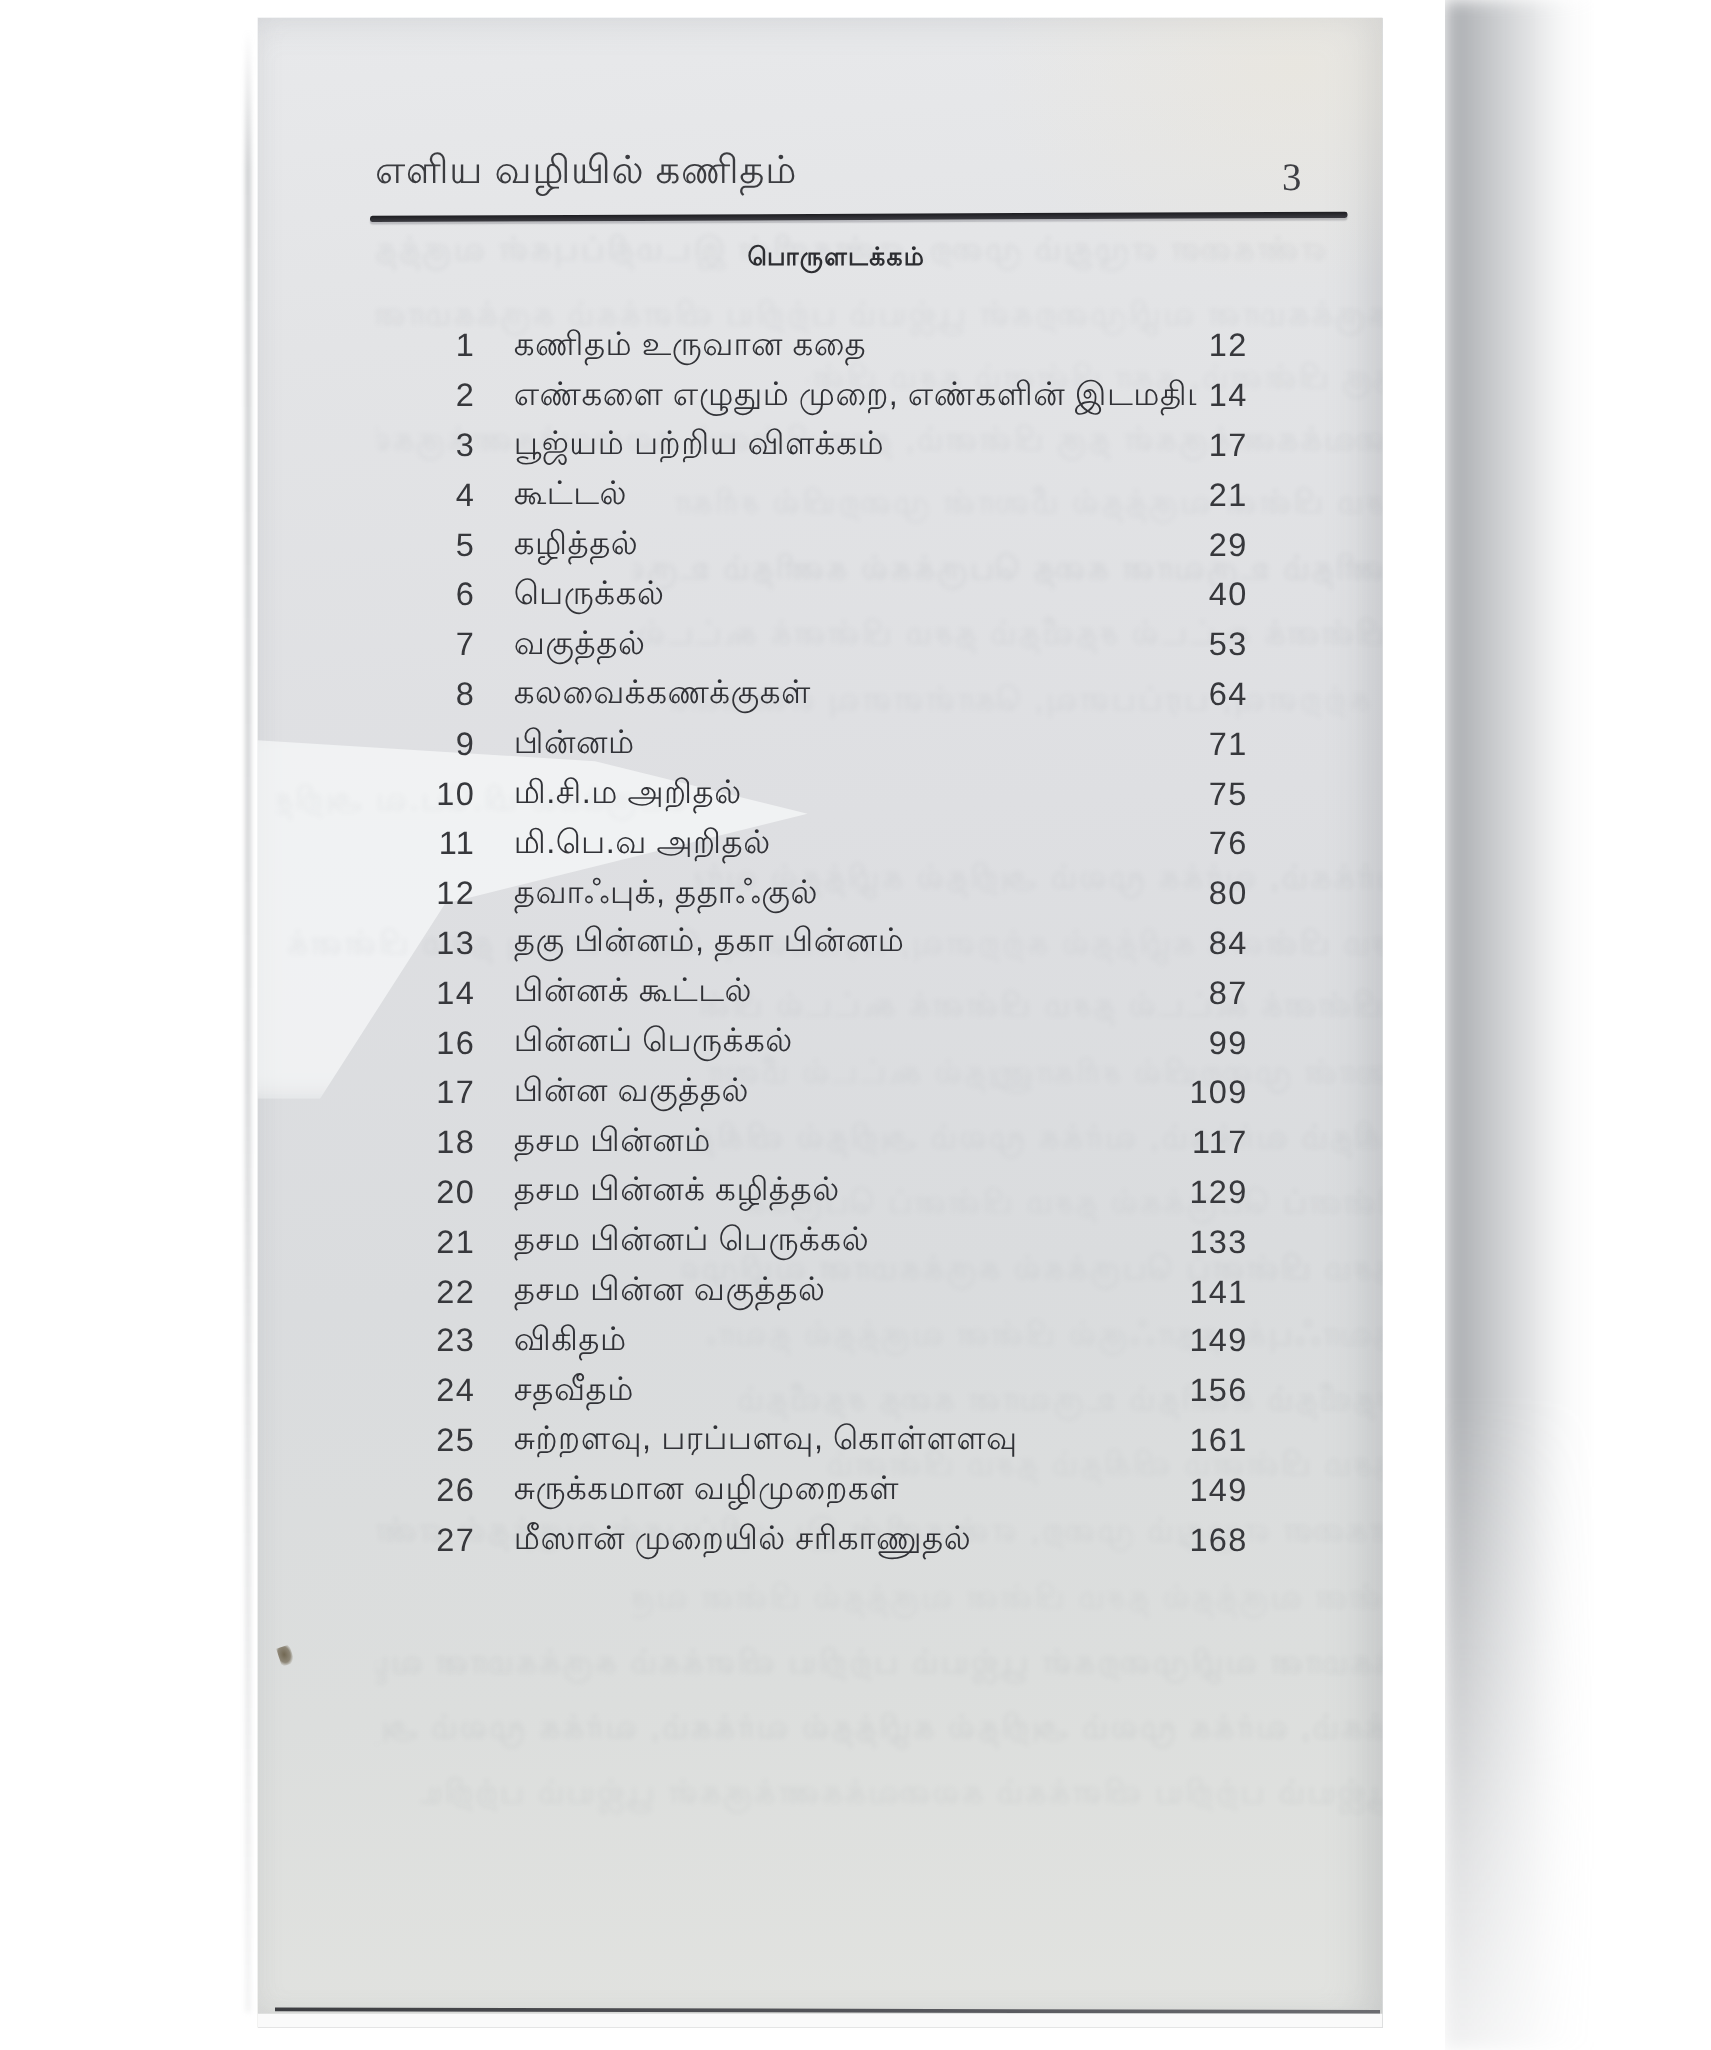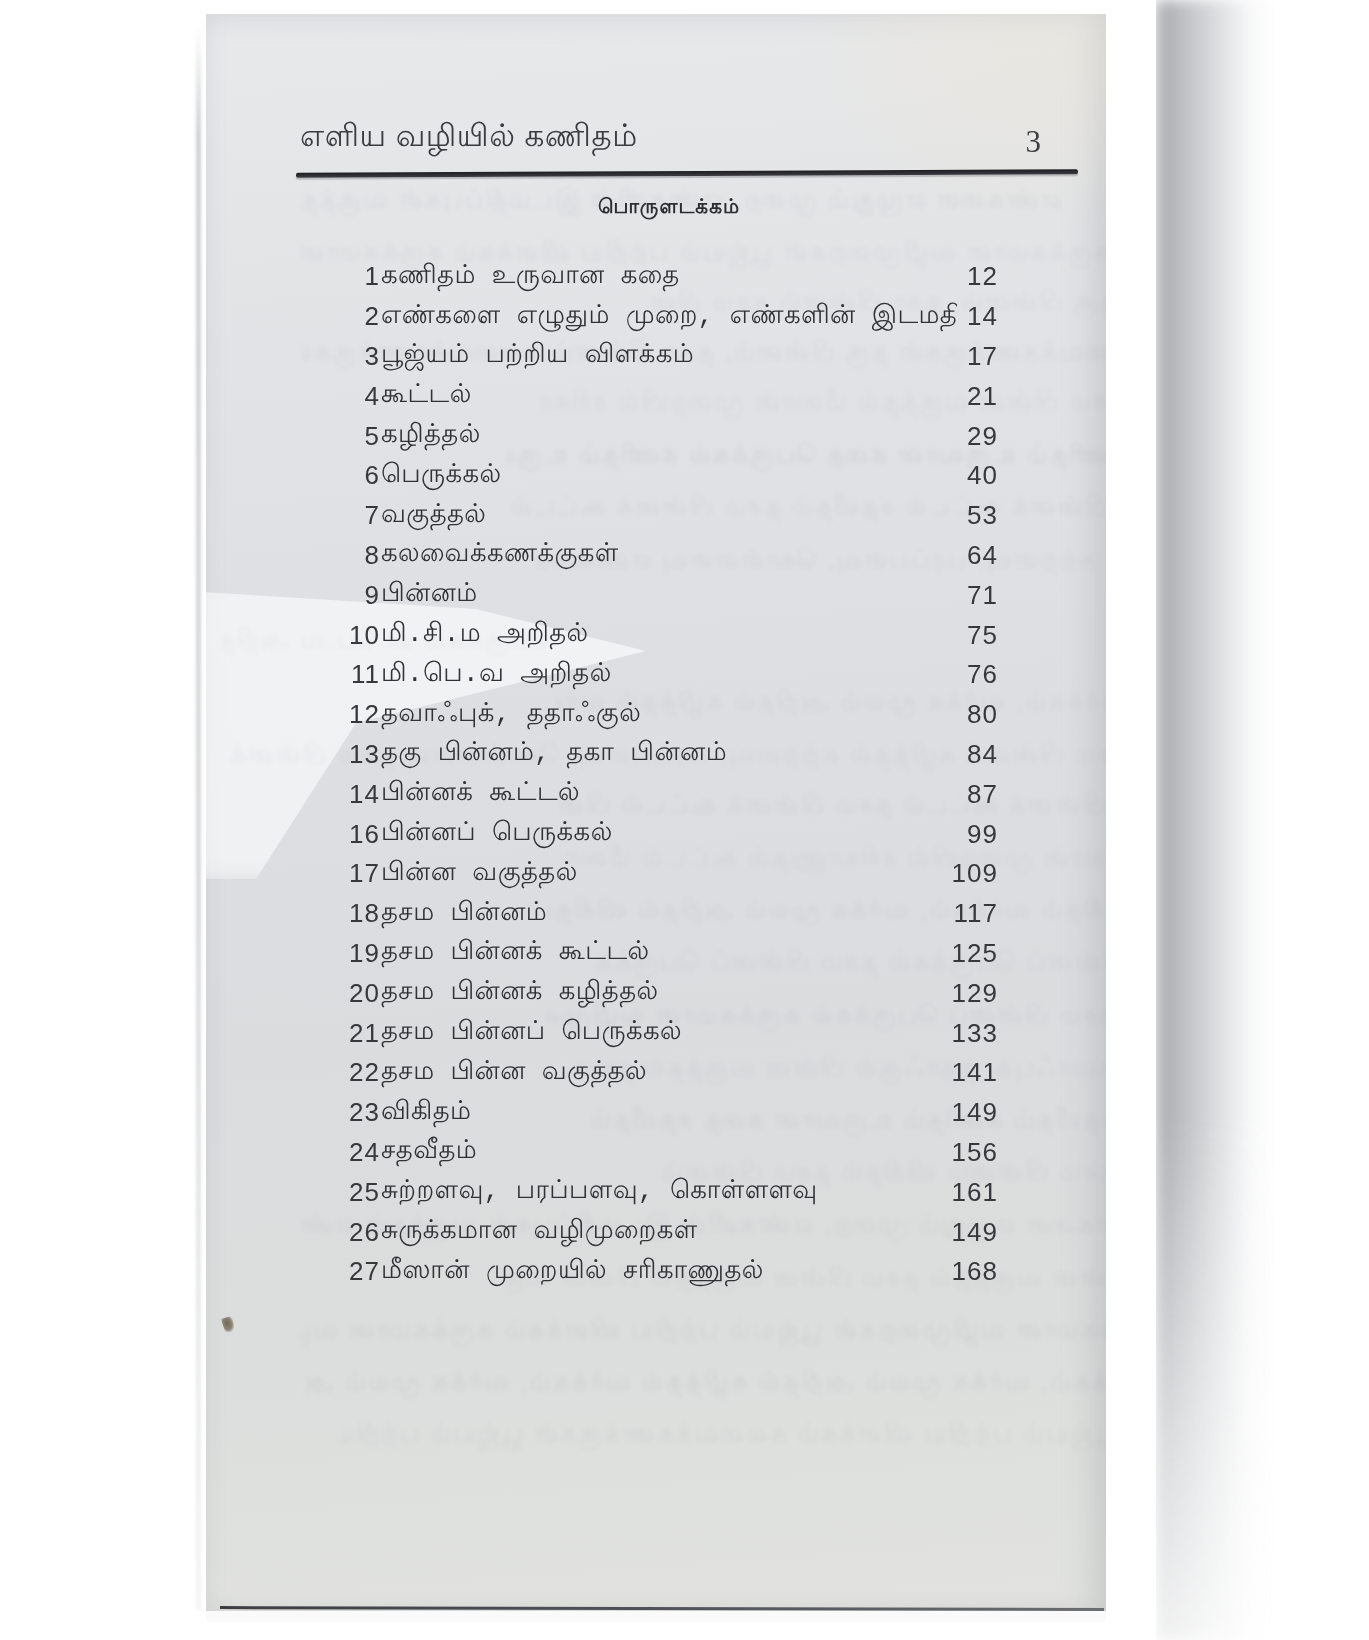--- a/index.html
+++ b/index.html
@@ -60,21 +60,21 @@
   .toc-title{
     position:absolute;left:72px;top:181px;width:782px;text-align:center;
     font-size:20px;font-weight:600;color:#2d2e32;letter-spacing:1px;
   }
   .toc-list{position:absolute;left:116px;top:243px;right:108px;}
   .toc-row{
     display:flex;align-items:center;height:39.8px;
     font-size:26px;color:#313237;
   }
   .toc-num{width:58px;text-align:right;letter-spacing:1px;flex:0 0 auto;color:#37383c;}
-  .toc-ttl{margin-left:1px;letter-spacing:0.4px;white-space:nowrap;overflow:hidden;flex:0 1 auto;font-family:Liberation Mono, monospace;}
+  .toc-ttl{margin-left:31px;letter-spacing:0.4px;white-space:nowrap;overflow:hidden;flex:0 1 auto;}
   .toc-pg{margin-left:auto;letter-spacing:1px;flex:0 0 auto;color:#37383c;padding-left:10px;}
   
   .ghost-layer{position:absolute;inset:0;z-index:1;pointer-events:none;}
   .ghost{
     position:absolute;color:#767c83;filter:blur(2.2px);
     transform:scaleX(-1);white-space:nowrap;overflow:hidden;
     font-size:26px;letter-spacing:2px;
   }
   
   .bottom-edge{
@@ -210,25 +210,20 @@
     <span class="toc-num">17</span>
     <span class="toc-ttl">பின்ன வகுத்தல்</span>
     <span class="toc-pg">109</span>
   </div>
         <div class="toc-row">
     <span class="toc-num">18</span>
     <span class="toc-ttl">தசம பின்னம்</span>
     <span class="toc-pg">117</span>
   </div>
         <div class="toc-row">
-    <span class="toc-num">19</span>
-    <span class="toc-ttl">தசம பின்னக் கூட்டல்</span>
-    <span class="toc-pg">125</span>
-  </div>
-        <div class="toc-row">
     <span class="toc-num">20</span>
     <span class="toc-ttl">தசம பின்னக் கழித்தல்</span>
     <span class="toc-pg">129</span>
   </div>
         <div class="toc-row">
     <span class="toc-num">21</span>
     <span class="toc-ttl">தசம பின்னப் பெருக்கல்</span>
     <span class="toc-pg">133</span>
   </div>
         <div class="toc-row">

